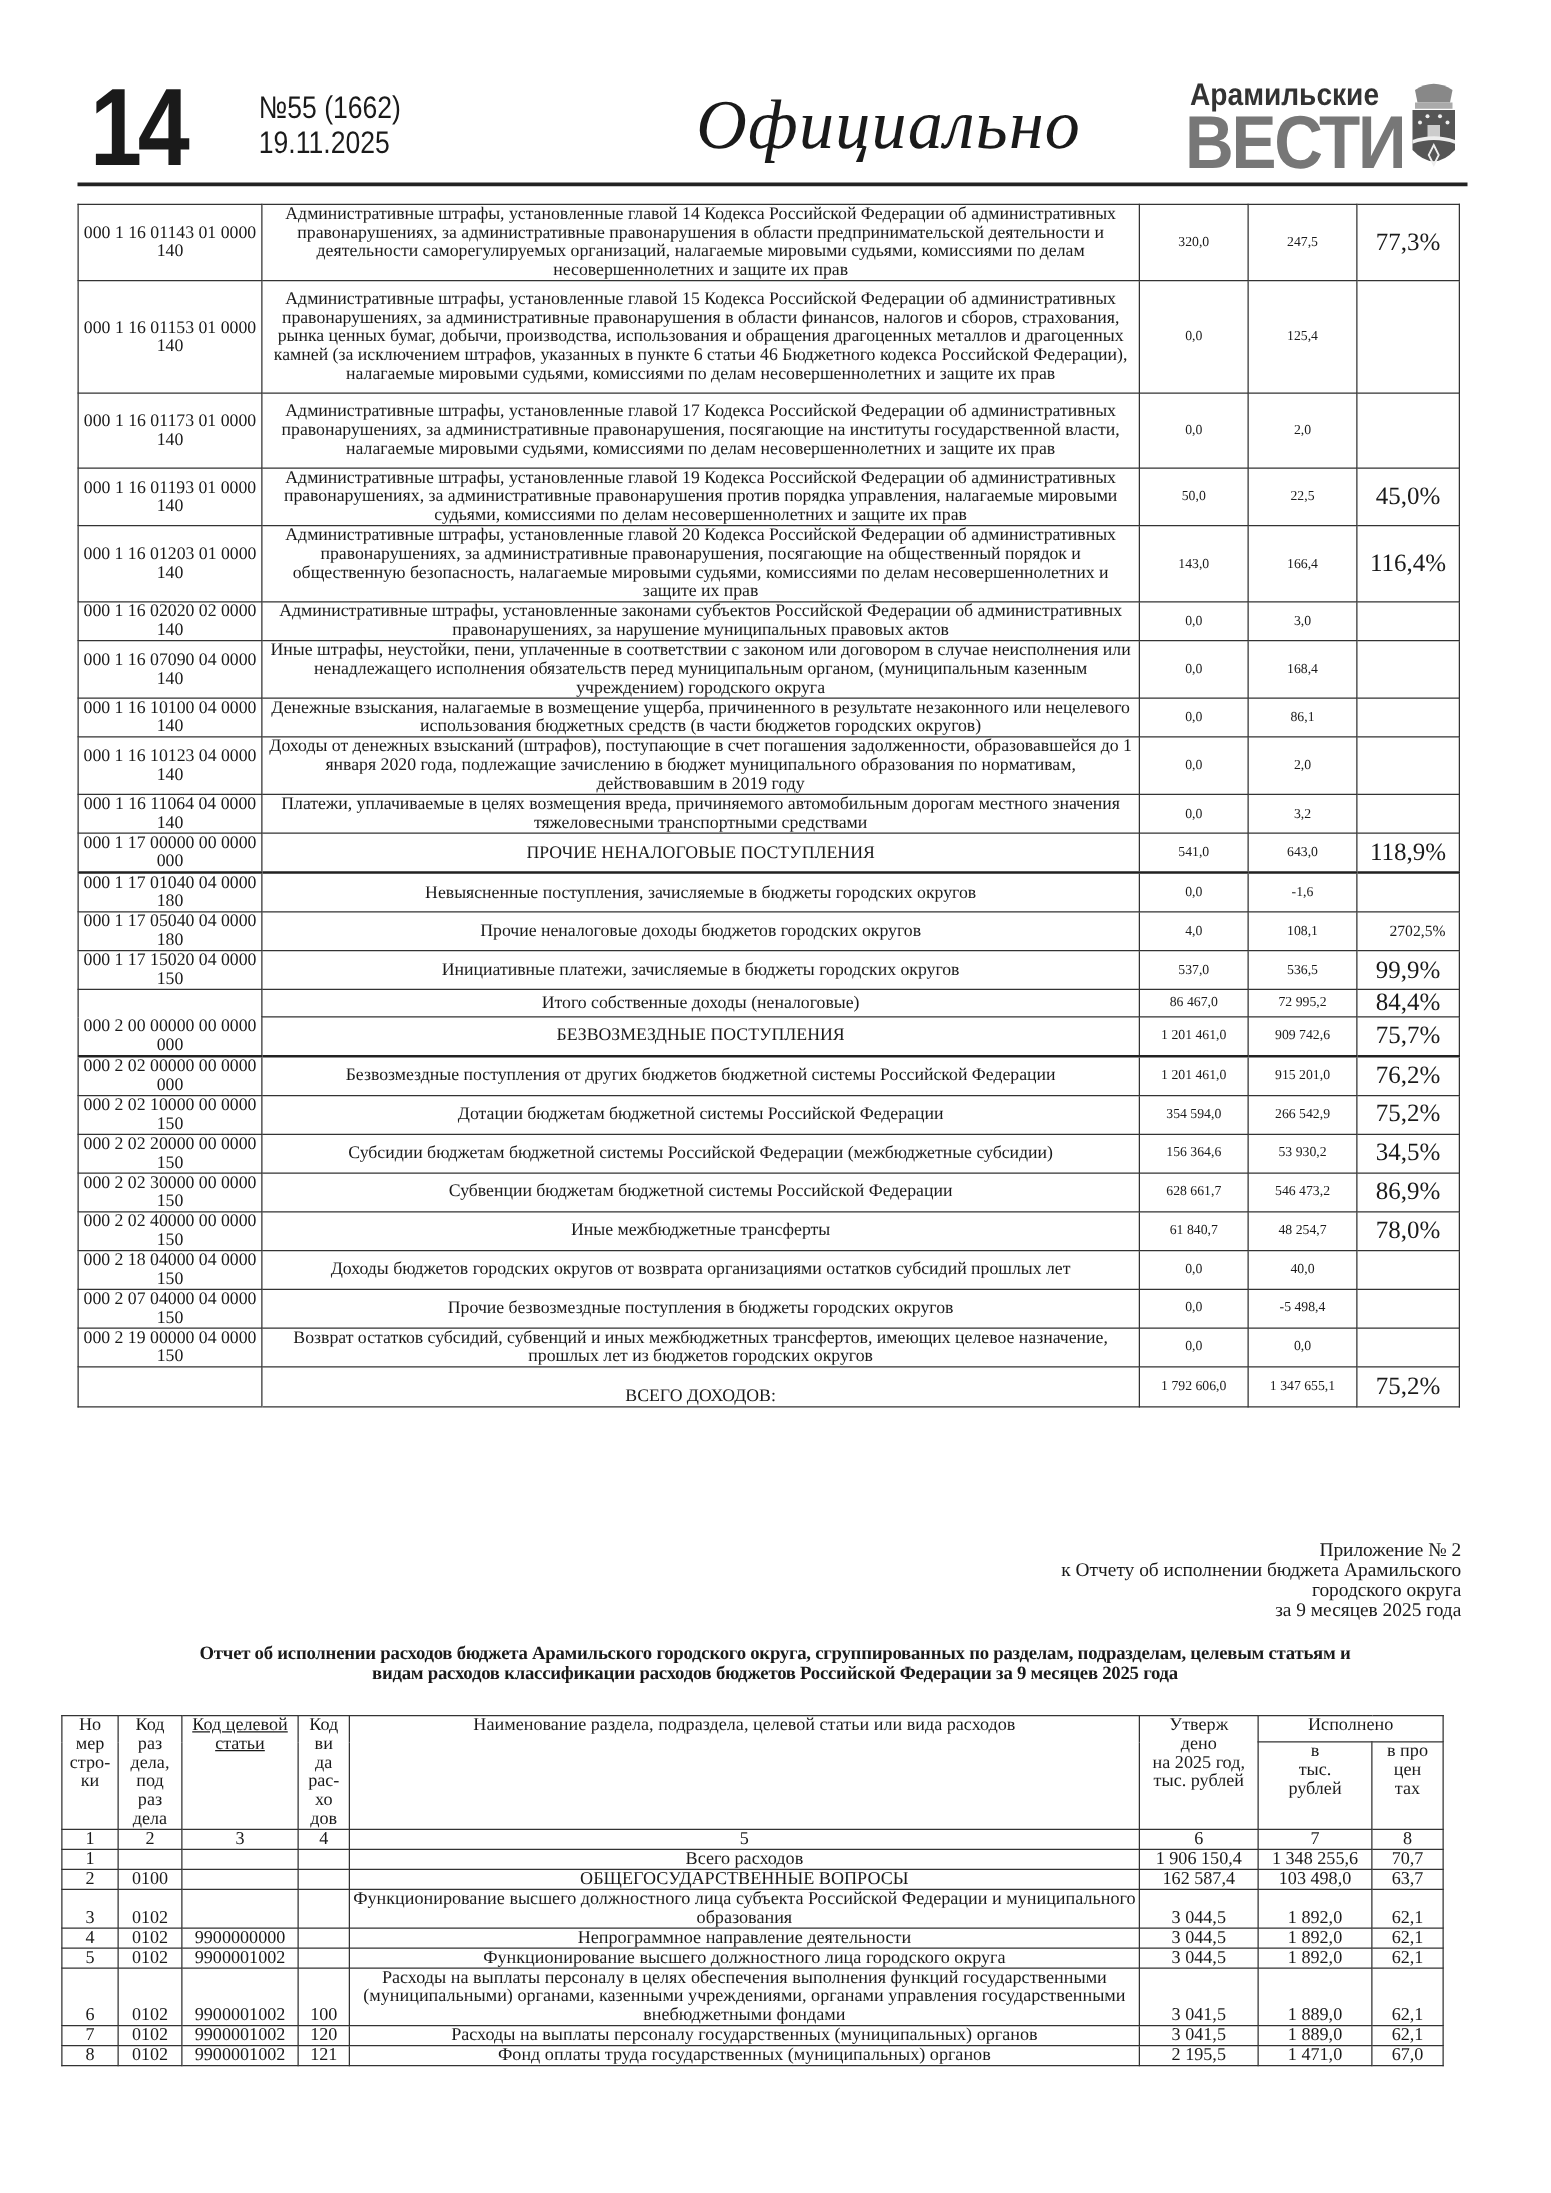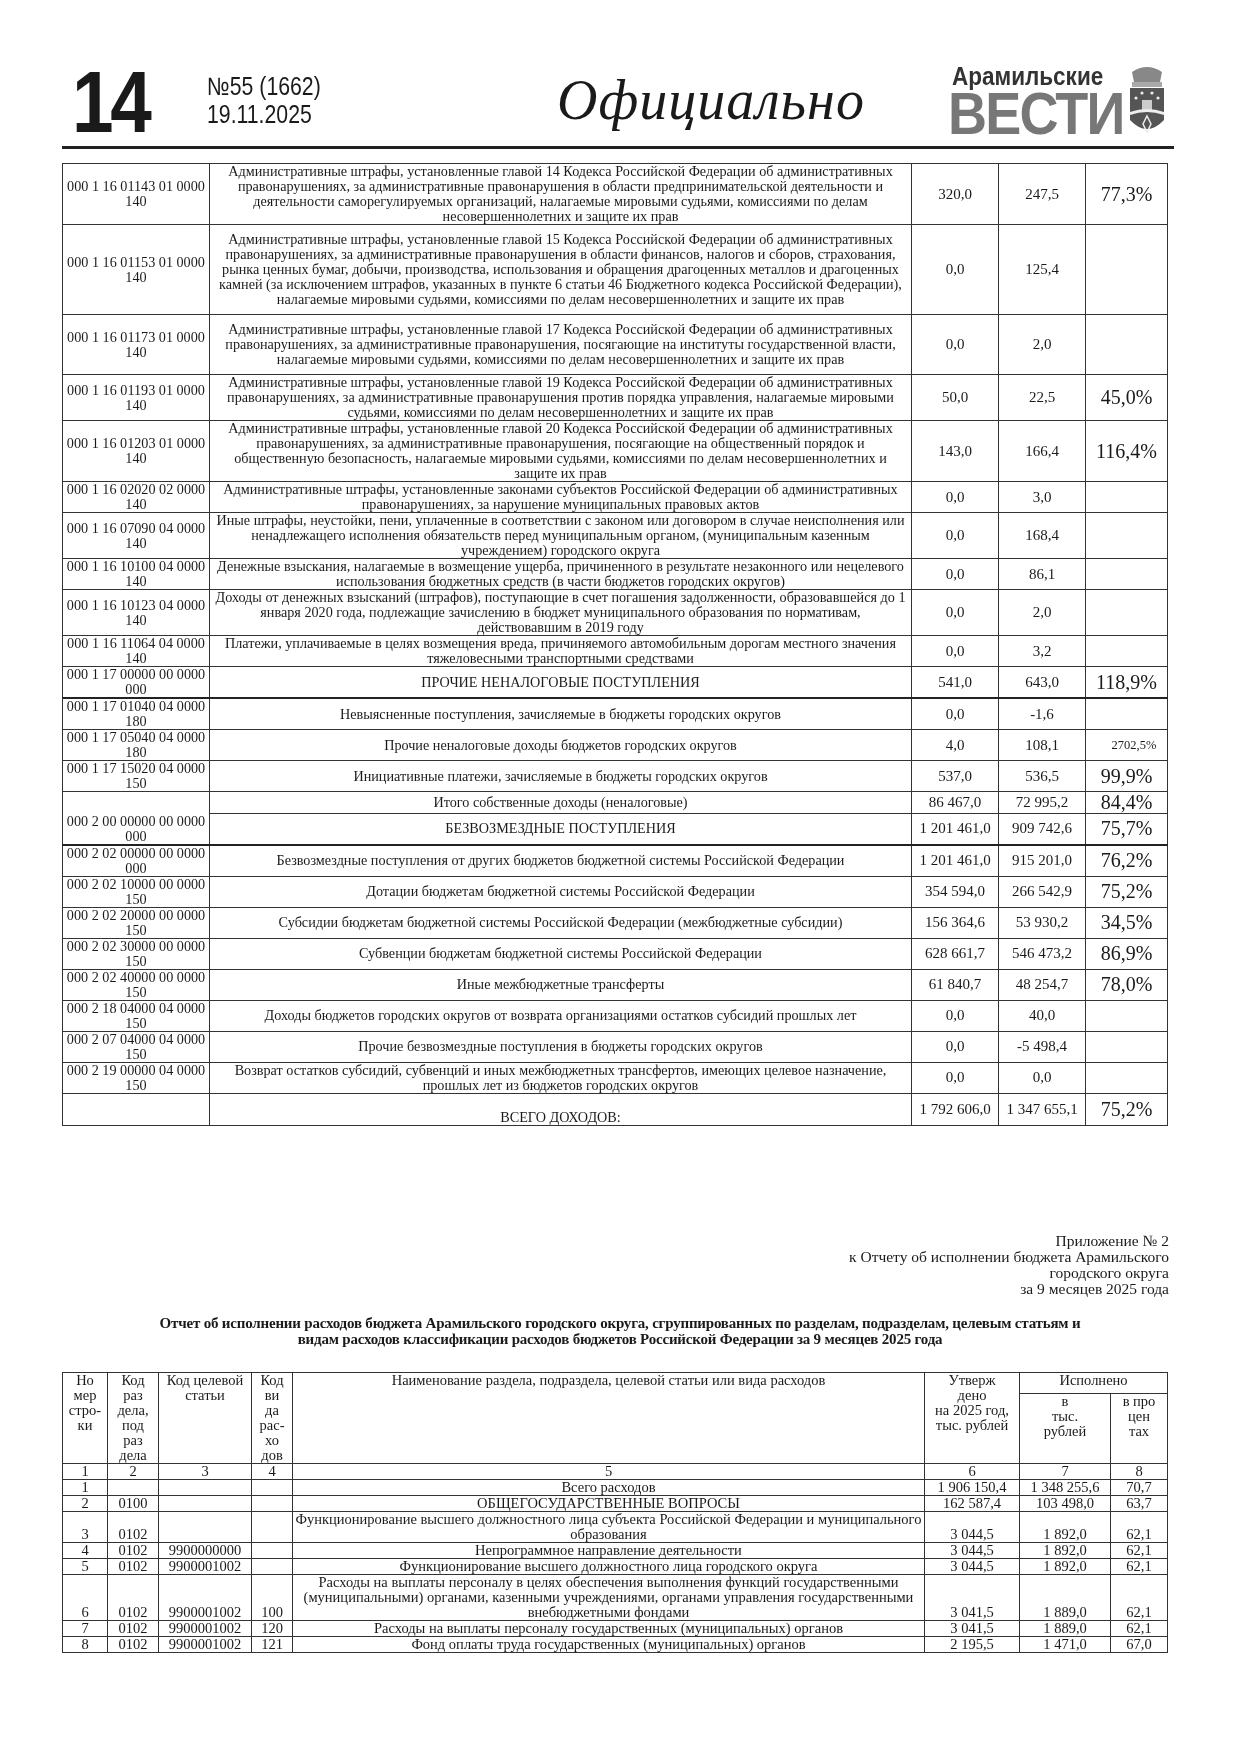--- a/index.html
+++ b/index.html
@@ -12,32 +12,32 @@
   .logo-main { position:absolute; left:886px; top:44px; font-family:"Liberation Sans", sans-serif; font-weight:bold; font-size:60px; line-height:60px; color:#777; letter-spacing:-2px; transform:scaleX(0.9); transform-origin:left; }
   .crest { position:absolute; left:1064px; top:18px; width:42px; height:80px; }
   .hdr-rule { position:absolute; left:62px; top:146px; width:1112px; height:3px; background:#222; }
 
   table { border-collapse:collapse; position:absolute; }
   td, th { border:1px solid #333; padding:0 3px; font-weight:normal; }
   .t1 { left:62px; top:163px; width:1106px; font-size:14.2px; line-height:15px; }
   .t1 td { vertical-align:middle; }
   .t1 .code { width:140px; text-align:center; }
   .t1 .desc { text-align:center; }
-  .t1 .num { width:80px; text-align:center; font-size:15px; }
+  .t1 .num { width:80px; text-align:center; font-size:11px; }
   .t1 .pct { width:60px; text-align:center; font-size:20px; }
   .t1 .pct.small { font-size:12.5px;padding-left:18px; }
   .t1 .thick-top td { border-top:2px solid #222; }
 
   .appx { position:absolute; right:72px; top:1233px; text-align:right; font-size:15.5px; line-height:16px; }
   .rep-title { position:absolute; left:72px; top:1315px; width:1096px; text-align:center; font-weight:bold; font-size:15px; line-height:16px; letter-spacing:-0.2px; }
 
-  .t2 { left:62px; top:1372px; width:1106px; font-size:14.5px; line-height:15px; }
+  .t2 { left:49px; top:1372px; width:1106px; font-size:14.5px; line-height:15px; }
   .t2 td, .t2 th { vertical-align:top; text-align:center; padding:0 2px; }
   .t2 .bot td { vertical-align:bottom; }
-  .c1 { width:40px; } .c2 { width:46px; } .c3 { width:88px; } .c4 { width:36px; }
+  .c1 { width:40px; } .c2 { width:46px; } .c3 { width:88px;text-decoration:underline; } .c4 { width:36px; }
   .c6 { width:90px; } .c7 { width:86px; } .c8 { width:52px; }
 </style>
 </head>
 <body>
 
 <div class="hdr">
   <div class="pagenum">14</div>
   <div class="issue">
     <div>№55 (1662)</div>
     <div>19.11.2025</div>

